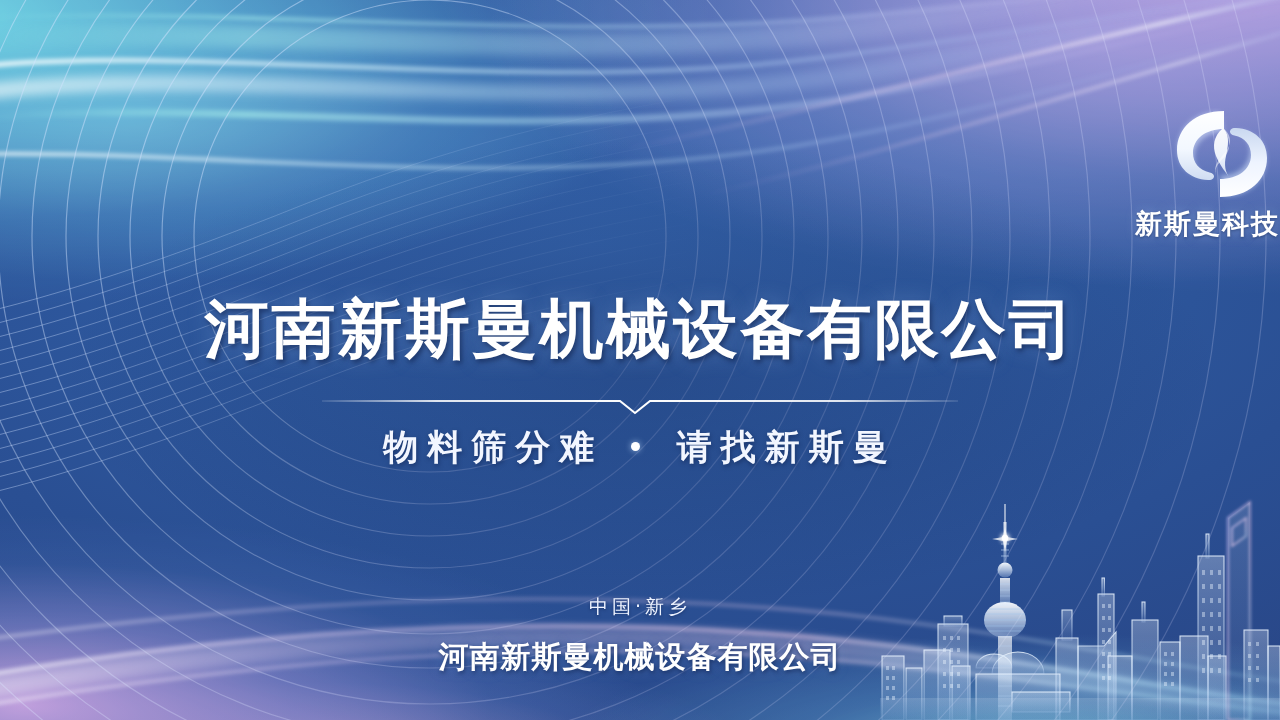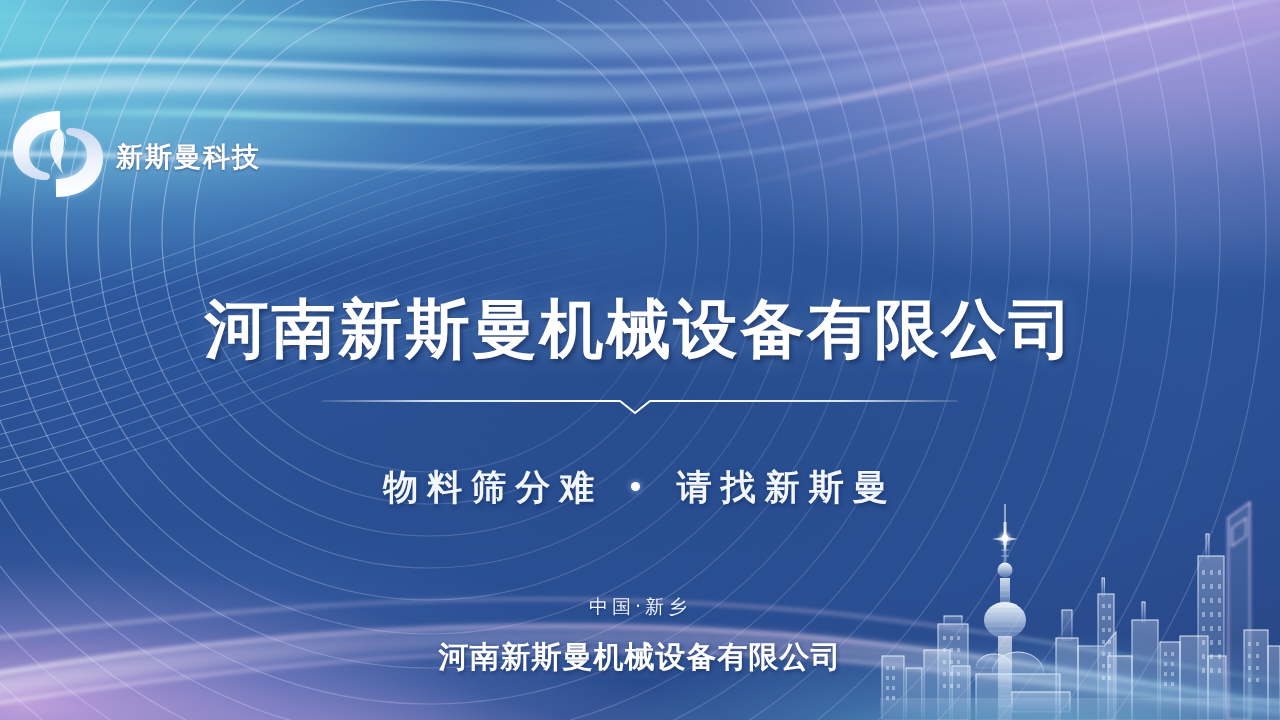--- a/index.html
+++ b/index.html
@@ -56,21 +56,21 @@
   .bg-vignette{
     background:radial-gradient(58% 42% at 50% 52%, rgba(20,40,90,.30) 0%, rgba(20,40,90,.14) 48%, rgba(20,40,90,0) 78%);
   }
 
   
   .art{position:absolute;inset:0;width:1280px;height:720px;pointer-events:none;}
 
   
   .logo-wrap{
     position:absolute;left:0;right:0;top:108px;
-    display:flex;flex-direction:row;align-items:center;
+    display:flex;flex-direction:column;align-items:flex-end;
   }
   .logo-mark{width:116px;height:92px;display:block;}
   .logo-word{
     margin-top:6px;
     font-family:"DejaVu Sans","Liberation Sans",sans-serif;
     font-weight:bold;font-size:27px;letter-spacing:2px;
     color:#ffffff;
     text-shadow:0 1px 3px rgba(16,36,80,.55), 0 0 12px rgba(190,215,255,.35);
   }
 
@@ -97,21 +97,20 @@
   
   .slogan{
     position:absolute;left:0;right:0;top:430px;text-align:center;
     font-family:"DejaVu Sans","Liberation Sans",sans-serif;
     font-weight:bold;
     font-size:35px;line-height:1;
     letter-spacing:9px;
     color:#f2f6ff;
     text-shadow:1px 2px 4px rgba(13,30,72,.5);
     white-space:nowrap;
-    margin-top:40px;
   }
   .slogan .dot{
     display:inline-block;vertical-align:middle;
     width:9px;height:9px;border-radius:50%;
     background:#ffffff;
     margin:0 16px 6px 6px;
     box-shadow:0 0 6px rgba(200,225,255,.7);
   }
 
   

